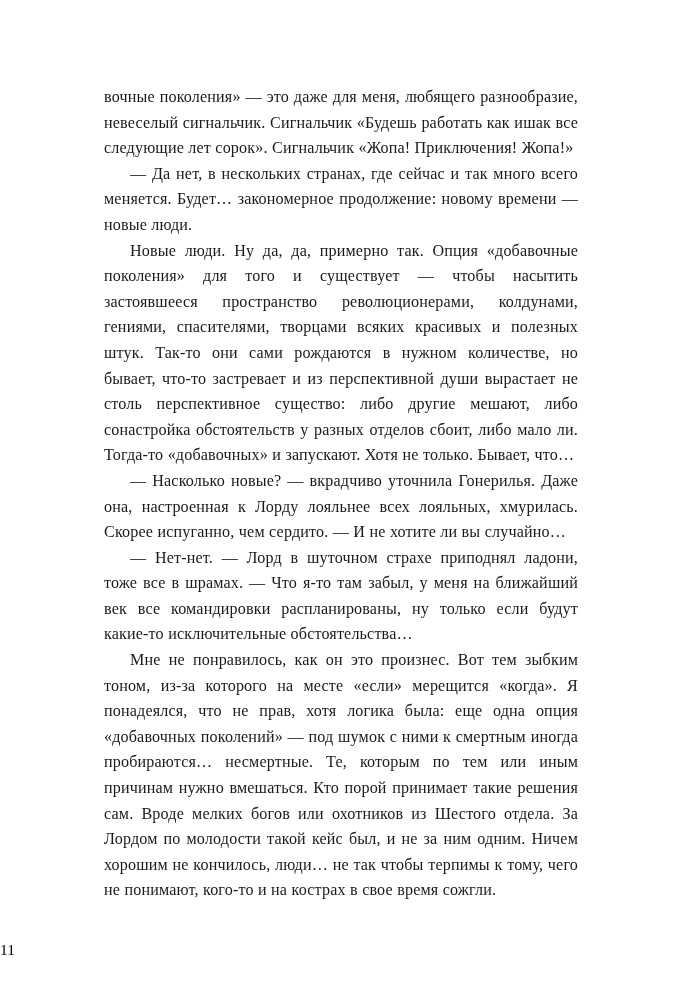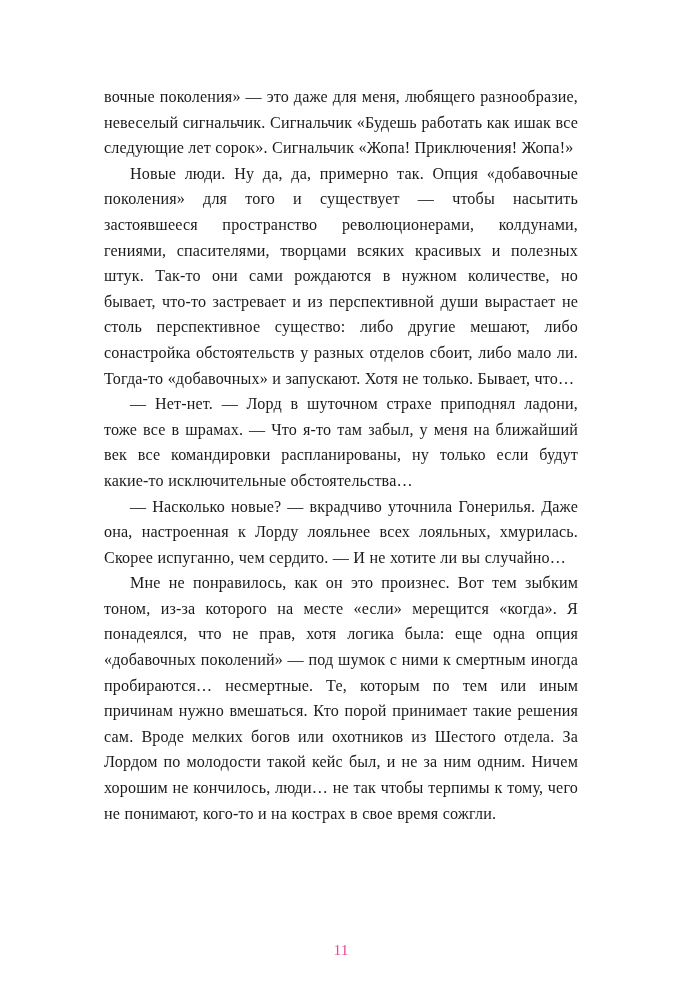--- a/index.html
+++ b/index.html
@@ -43,32 +43,33 @@
     text-indent: 26px;
   }
   .para.dialog {
     text-indent: 26px;
   }
   .page-number {
     position: absolute;
     left: 0;
     top: 940px;
     width: 682px;
-    text-align: center;
+    text-align: left;
     font-size: 15.5px;
     line-height: 20px;
-    color: #ec4899;
+    color: #000000;
     font-family: "Liberation Serif", serif;
   }
 </style>
 </head>
 <body>
 
 <div class="page">
   <div class="text-block">
     <p class="para">вочные поколения» — это даже для меня, любящего разнообразие, невеселый сигнальчик. Сигнальчик «Будешь работать как ишак все следующие лет сорок». Сигнальчик «Жопа! Приключения! Жопа!»</p>
+    <p class="para dialog">— Да нет, в нескольких странах, где сейчас и так много всего меняется. Будет… закономерное продолжение: новому времени — новые люди.</p>
     <p class="para indent">Новые люди. Ну да, да, примерно так. Опция «добавочные поколения» для того и существует — чтобы насытить застоявшееся пространство революционерами, колдунами, гениями, спасителями, творцами всяких красивых и полезных штук. Так-то они сами рождаются в нужном количестве, но бывает, что-то застревает и из перспективной души вырастает не столь перспективное существо: либо другие мешают, либо сонастройка обстоятельств у разных отделов сбоит, либо мало ли. Тогда-то «добавочных» и запускают. Хотя не только. Бывает, что…</p>
+    <p class="para dialog">— Насколько новые? — вкрадчиво уточнила Гонерилья. Даже она, настроенная к Лорду лояльнее всех лояльных, хмурилась. Скорее испуганно, чем сердито. — И не хотите ли вы случайно…</p>
     <p class="para dialog">— Нет-нет. — Лорд в шуточном страхе приподнял ладони, тоже все в шрамах. — Что я-то там забыл, у меня на ближайший век все командировки распланированы, ну только если будут какие-то исключительные обстоятельства…</p>
-    <p class="para dialog">— Насколько новые? — вкрадчиво уточнила Гонерилья. Даже она, настроенная к Лорду лояльнее всех лояльных, хмурилась. Скорее испуганно, чем сердито. — И не хотите ли вы случайно…</p>
     <p class="para indent">Мне не понравилось, как он это произнес. Вот тем зыбким тоном, из-за которого на месте «если» мерещится «когда». Я понадеялся, что не прав, хотя логика была: еще одна опция «добавочных поколений» — под шумок с ними к смертным иногда пробираются… несмертные. Те, которым по тем или иным причинам нужно вмешаться. Кто порой принимает такие решения сам. Вроде мелких богов или охотников из Шестого отдела. За Лордом по молодости такой кейс был, и не за ним одним. Ничем хорошим не кончилось, люди… не так чтобы терпимы к тому, чего не понимают, кого-то и на кострах в свое время сожгли.</p>
   </div>
   <div class="page-number">11</div>
 </div>
 
 </body></html>

